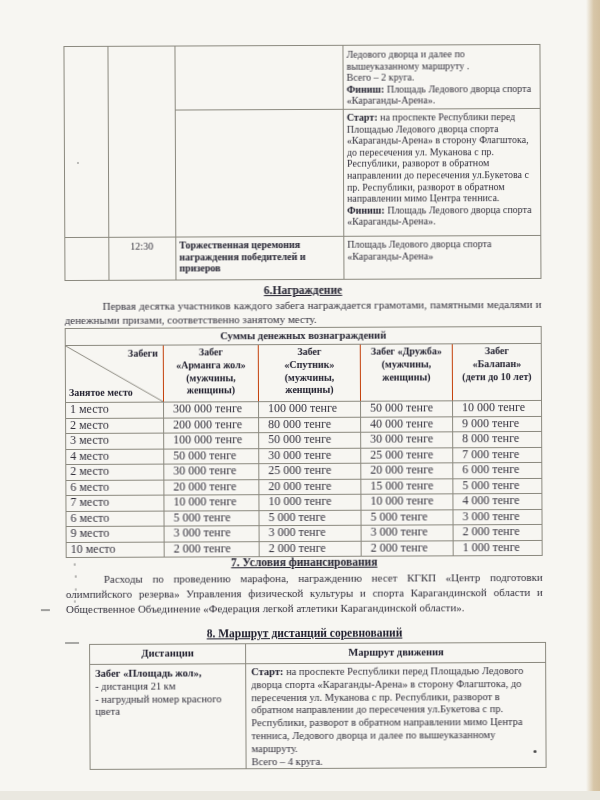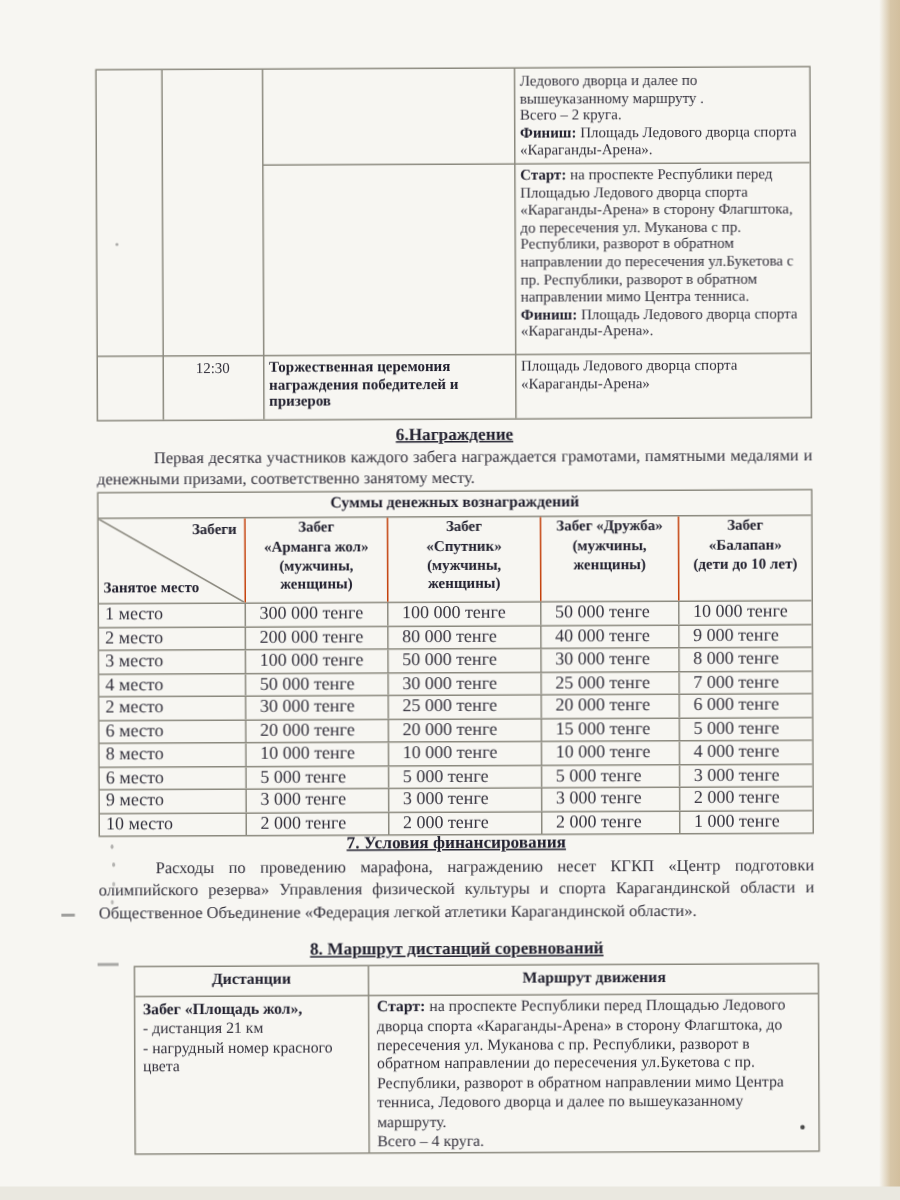--- a/index.html
+++ b/index.html
@@ -148,21 +148,21 @@
           <div class="dc w4 val">6 000 тенге</div>
         </div>
       <div class="prow">
           <div class="dc w0">6 место</div>
           <div class="dc w1 val">20 000 тенге</div>
           <div class="dc w2 val">20 000 тенге</div>
           <div class="dc w3 val">15 000 тенге</div>
           <div class="dc w4 val">5 000 тенге</div>
         </div>
       <div class="prow">
-          <div class="dc w0">8 место</div>
+          <div class="dc w0">7 место</div>
           <div class="dc w1 val">10 000 тенге</div>
           <div class="dc w2 val">10 000 тенге</div>
           <div class="dc w3 val">10 000 тенге</div>
           <div class="dc w4 val">4 000 тенге</div>
         </div>
       <div class="prow">
           <div class="dc w0">6 место</div>
           <div class="dc w1 val">5 000 тенге</div>
           <div class="dc w2 val">5 000 тенге</div>
           <div class="dc w3 val">5 000 тенге</div>

